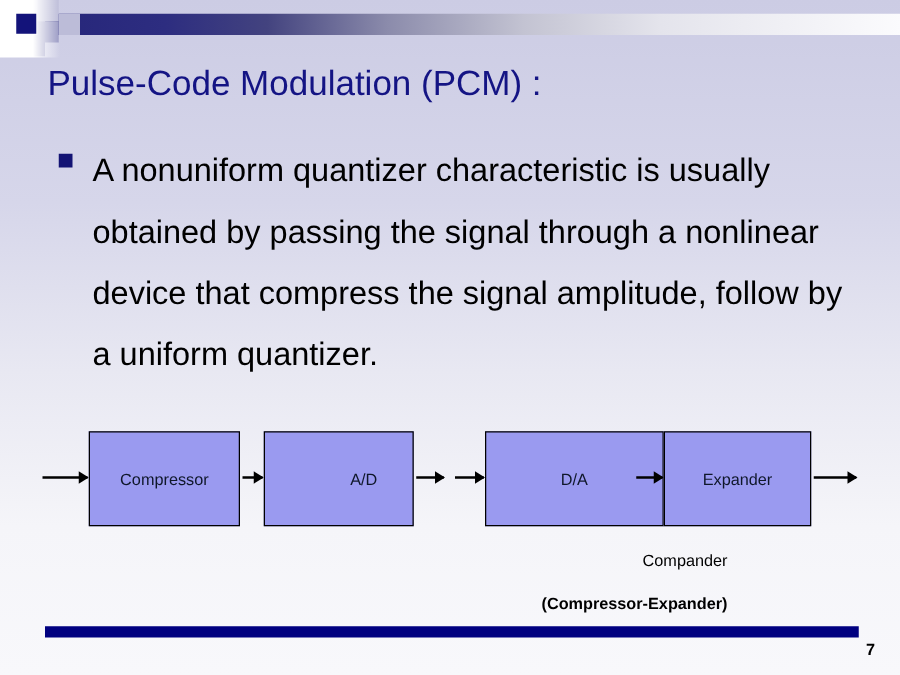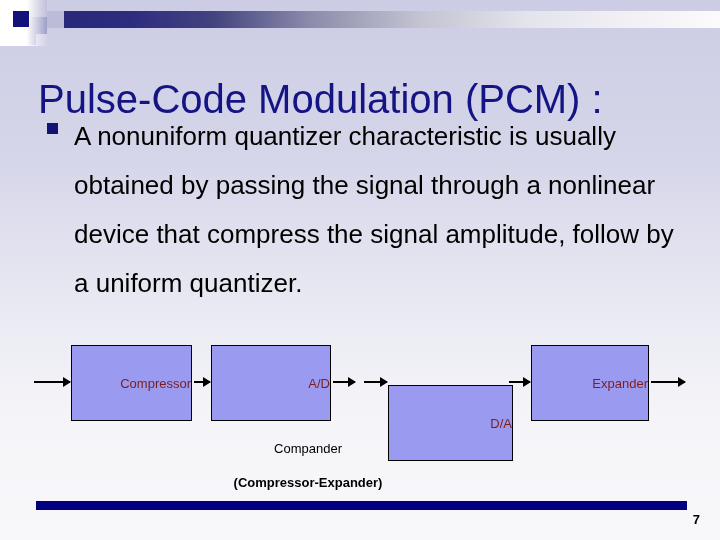--- a/index.html
+++ b/index.html
@@ -50,25 +50,24 @@
   .sq-mid     { background: #9a9ac4; }
   .sq-light   { background: #bcbcd8; }
 
   
   #title {
     position: absolute;
     left: 38px;
     top: 46px;
     width: 660px;
     color: #141484;
-    font-size: 40px;
+    font-size: 28px;
     line-height: 42px;
     letter-spacing: 0px;
     white-space: nowrap;
-    margin-top: 32px;
   }
 
   
   #body {
     position: absolute;
     left: 44px;
     top: 112px;
     width: 650px;
   }
   .bullet-row {
@@ -99,22 +98,22 @@
   }
   .blk {
     position: absolute;
     top: 0;
     height: 76px;
     background: #9a9af0;
     border: 1.5px solid #000000;
     box-sizing: border-box;
     display: flex;
     align-items: center;
-    justify-content: flex-end;
-    color: #7f1d1d;
+    justify-content: center;
+    color: #0f172a;
     font-size: 13px;
   }
   .arrow {
     position: absolute;
     top: 36px;
     height: 2px;
     background: #000000;
   }
   .arrow::after {
     content: "";
@@ -124,24 +123,23 @@
     width: 0; height: 0;
     border-left: 8px solid #000000;
     border-top: 5px solid transparent;
     border-bottom: 5px solid transparent;
   }
 
   
   .caption {
     position: absolute;
     width: 582px;
-    text-align: center;
+    text-align: right;
     color: #000000;
     font-size: 13px;
-    padding-left: 17px;
   }
   #cap1 { top: 441px; }
   #cap2 { top: 475px; font-weight: bold; }
 
   
   #footer-bar {
     position: absolute;
     left: 36px;
     top: 501px;
     width: 651px;
@@ -195,21 +193,21 @@
 
     <div class="arrow" style="left:194px; width:16px;"></div>
 
     <div class="blk" style="left:211px; width:120px;padding-left:40px;">
       <span>A/D</span>
     </div>
 
     <div class="arrow" style="left:333px; width:22px;"></div>
     <div class="arrow" style="left:364px; width:23px;"></div>
 
-    <div class="blk" style="left:388px; width:125px;margin-top:40px;">
+    <div class="blk" style="left:388px; width:143px;">
       <span>D/A</span>
     </div>
 
     <div class="arrow" style="left:509px; width:21px;"></div>
 
     <div class="blk" style="left:531px; width:118px;">
       <span>Expander</span>
     </div>
 
     <div class="arrow" style="left:651px; width:34px;"></div>

